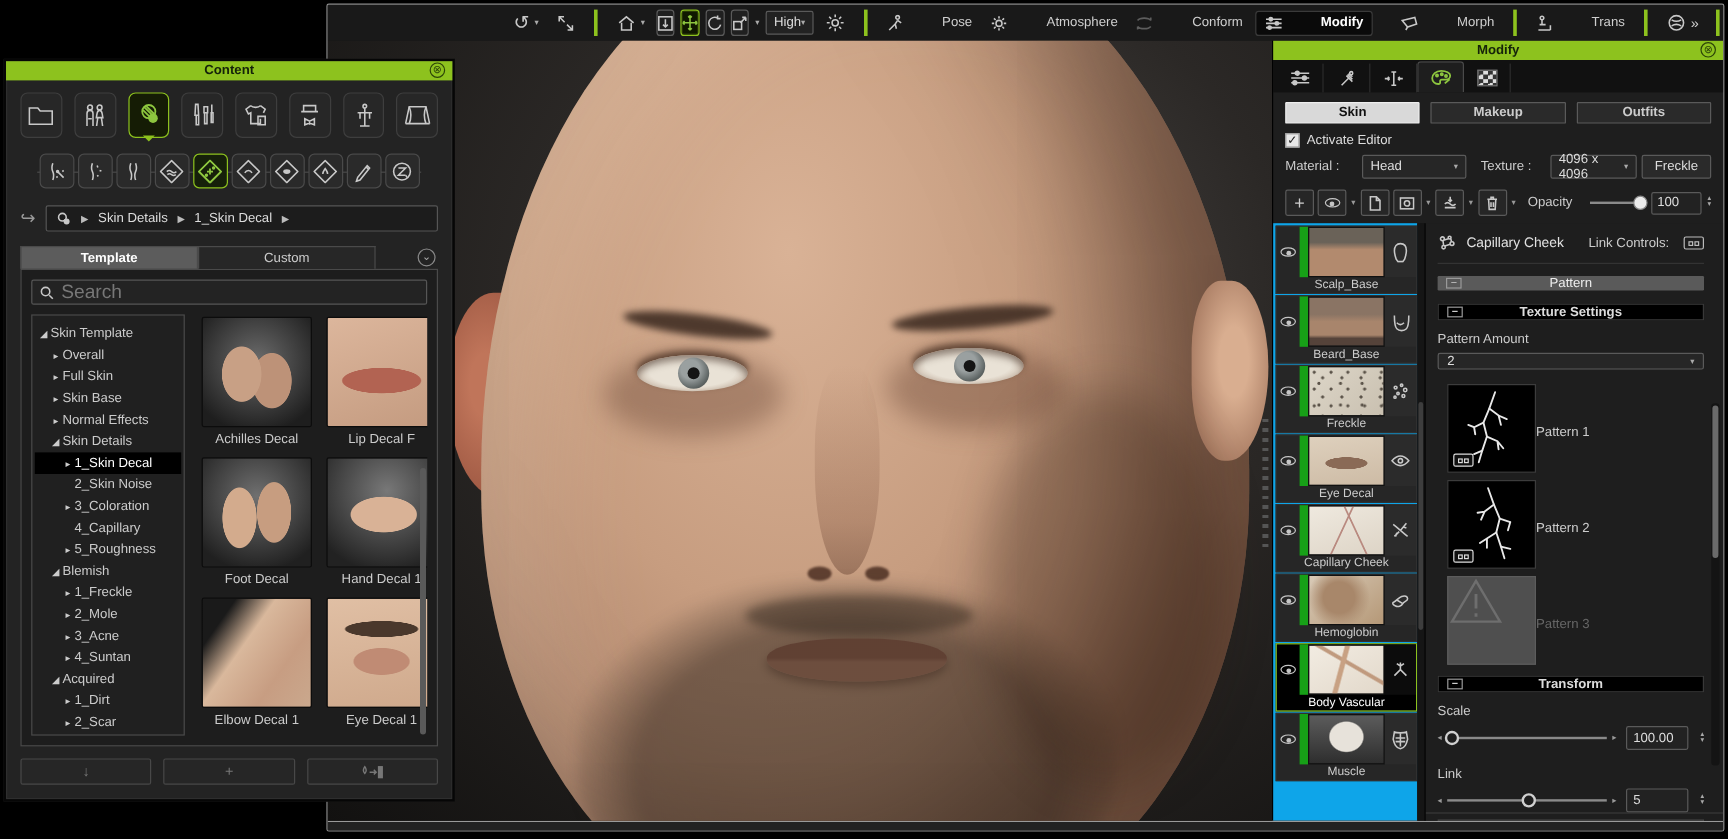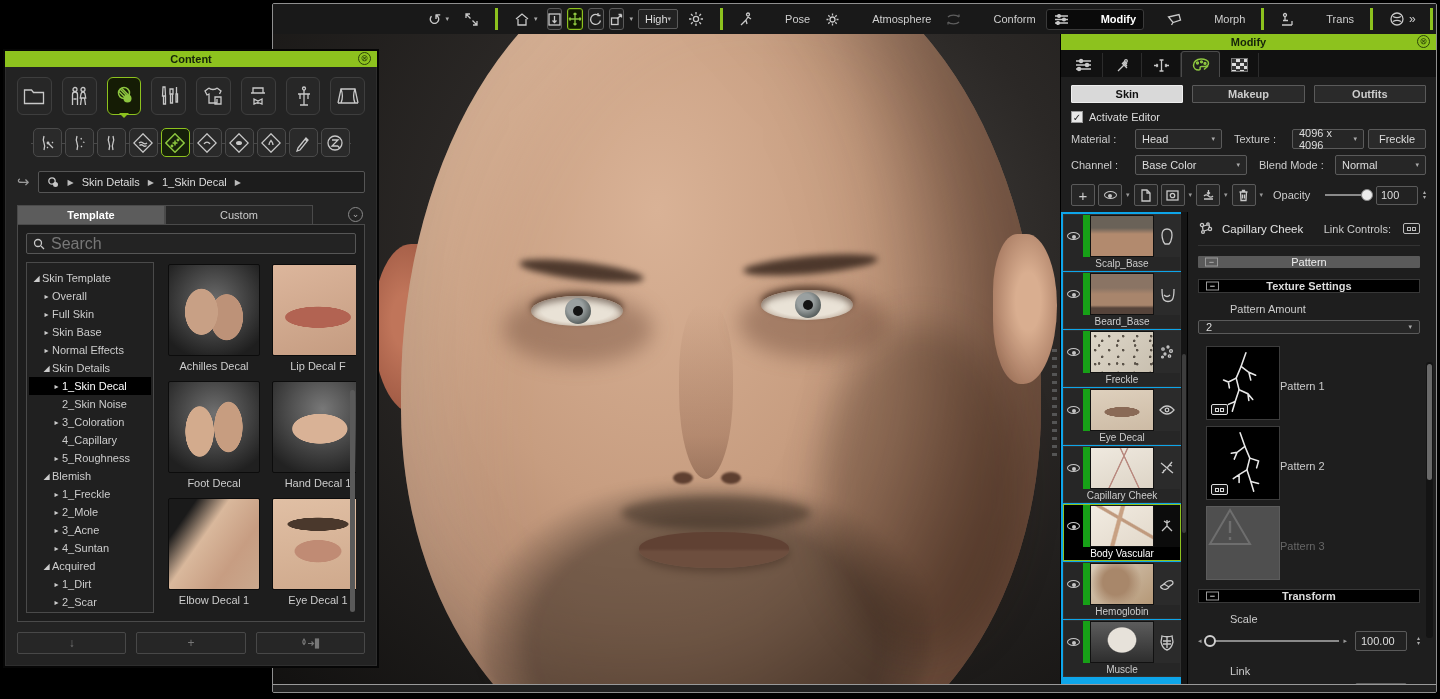--- a/index.html
+++ b/index.html
@@ -168,21 +168,21 @@
 
   .props { flex:1; position:relative; padding:0 16px 0 10px; display:flex; flex-direction:column; min-width:0; border-left:1px solid #000; background:#1e1e1e; overflow:hidden; }
   .props-header { height:34px; display:flex; align-items:center; gap:8px; border-bottom:1px solid #333; flex:0 0 auto; }
   .ph-name { font-size:11.5px; color:#e2e2e2; }
   .ph-link { margin-left:auto; font-size:11px; color:#ccc; }
   .link-ico { width:17px; height:11px; border:1px solid #bbb; border-radius:2px; display:inline-flex; align-items:center; justify-content:center; gap:1px; margin-left:4px; }
   .link-ico i { width:4px; height:4px; border:1px solid #bbb; display:block; }
   .sec-gray { height:16px; background:#5a5a5a; margin:10px 0 2px; position:relative; display:flex; align-items:center; justify-content:center; font-size:11px; color:#eee; border-radius:1px; }
   .sec-black { height:20px; background:#000; border:1px solid #383838; margin:9px 0 2px; position:relative; display:flex; align-items:center; justify-content:center; font-size:11px; font-weight:bold; color:#ddd; }
   .minus { position:absolute; left:7px; top:50%; transform:translateY(-50%); width:13px; height:9px; border:1px solid #999; color:#ccc; font-size:9px; line-height:7px; text-align:center; }
-  .plabel { font-size:11px; color:#ccc; margin-top:8px;margin-left:32px; }
+  .plabel { font-size:11px; color:#ccc; margin-top:8px; }
   .pselect { height:20px; border:1px solid #5a5a5a; background:#262626; border-radius:2px; display:flex; align-items:center; justify-content:space-between; padding:0 7px; font-size:11px; color:#ddd; margin-top:5px; }
   .pat-row { display:flex; flex-wrap:wrap; column-gap:32px; row-gap:6px; margin-top:12px; padding-left:8px; }
   .pat { display:flex; flex-direction:row; align-items:center; }
   .pat-thumb { width:74px; height:74px; background:#000; border:1px solid #3c3c3c; position:relative; }
   .pat-thumb svg { position:absolute; inset:0; }
   .pat-badge { position:absolute; left:4px; bottom:4px; width:17px; height:11px; border:1px solid #ddd; border-radius:2px; background:#111; display:flex; align-items:center; justify-content:center; gap:1px; }
   .pat-badge i { width:4px; height:4px; border:1px solid #ddd; display:block; }
   .pat-label { font-size:11px; color:#ccc; margin-top:6px; }
   .pat.disabled .pat-thumb { background:#4f4f4f; border-color:#5c5c5c; display:flex; align-items:center; justify-content:center; }
   .pat.disabled .pat-label { color:#666; }
@@ -405,32 +405,20 @@
             <span>Head</span>
             <span class="tb-caret">▾</span>
           </div>
         <span class="flabel" style="width:54px;margin-left:8px">Texture :</span>
         <div class="fselect w92">
             <span>4096 x 4096</span>
             <span class="tb-caret">▾</span>
           </div>
         <div class="fbtn">Freckle</div>
       </div>
-      <div class="field-row">
-        <span class="flabel">Channel :</span>
-        <div class="fselect w112">
-            <span>Base Color</span>
-            <span class="tb-caret">▾</span>
-          </div>
-        <span class="flabel w72" style="margin-left:8px">Blend Mode :</span>
-        <div class="fselect grow">
-            <span>Normal</span>
-            <span class="tb-caret">▾</span>
-          </div>
-      </div>
 
       <div class="ltb">
         <div class="ltb-btn" style="font-size:15px">+</div>
         <div class="ltb-btn">
             <span class="eye-ico"></span>
           </div>
         <span class="ltb-caret">▾</span>
         <div class="ltb-btn">
           <svg width="11" height="13" viewBox="0 0 11 13" class="icon-svg">
               <path d="M2 1h5l3 3v8H2Z"></path>
@@ -549,50 +537,50 @@
                 <div class="lbar"></div>
                 <div class="lthumb lt-capillary"></div>
                 <div class="licon">
                   <svg width="16" height="16" viewBox="0 0 16 16" class="icon-svg">
                     <path d="M2 3c4 3 8 7 12 10M13 2 8 8M3 13l4-4M10 5l3 1M5 10l-1 3"></path>
                   </svg>
                 </div>
               </div>
             <div class="lname">Capillary Cheek</div>
           </div>
-          <div class="layer sel">
-            <div class="lrow">
-                <div class="leye">
-                  <span class="eye-ico"></span>
-                </div>
-                <div class="lbar"></div>
-                <div class="lthumb lt-vascular"></div>
-                <div class="licon">
-                  <svg width="16" height="16" viewBox="0 0 16 16" class="icon-svg">
-                    <path d="M8 2v6M8 8 3 13M8 8l5 5M8 5 5 3M8 5l3-2"></path>
-                  </svg>
-                </div>
-              </div>
-            <div class="lname">Body Vascular</div>
-          </div>
           <div class="layer">
             <div class="lrow">
                 <div class="leye">
                   <span class="eye-ico"></span>
                 </div>
                 <div class="lbar"></div>
                 <div class="lthumb lt-hemo"></div>
                 <div class="licon">
                   <svg width="16" height="16" viewBox="0 0 16 16" class="icon-svg">
                     <path d="M2 10c3-1 4-4 7-5s5 0 5 2-3 2-4 4-4 3-6 2-3-2-2-3Z"></path>
                     <path d="M5 8l5 3"></path>
                   </svg>
                 </div>
               </div>
             <div class="lname">Hemoglobin</div>
+          </div>
+          <div class="layer sel">
+            <div class="lrow">
+                <div class="leye">
+                  <span class="eye-ico"></span>
+                </div>
+                <div class="lbar"></div>
+                <div class="lthumb lt-vascular"></div>
+                <div class="licon">
+                  <svg width="16" height="16" viewBox="0 0 16 16" class="icon-svg">
+                    <path d="M8 2v6M8 8 3 13M8 8l5 5M8 5 5 3M8 5l3-2"></path>
+                  </svg>
+                </div>
+              </div>
+            <div class="lname">Body Vascular</div>
           </div>
           <div class="layer">
             <div class="lrow">
                 <div class="leye">
                   <span class="eye-ico"></span>
                 </div>
                 <div class="lbar"></div>
                 <div class="lthumb lt-muscle"></div>
                 <div class="licon">
                   <svg width="16" height="17" viewBox="0 0 16 17" class="icon-svg">

